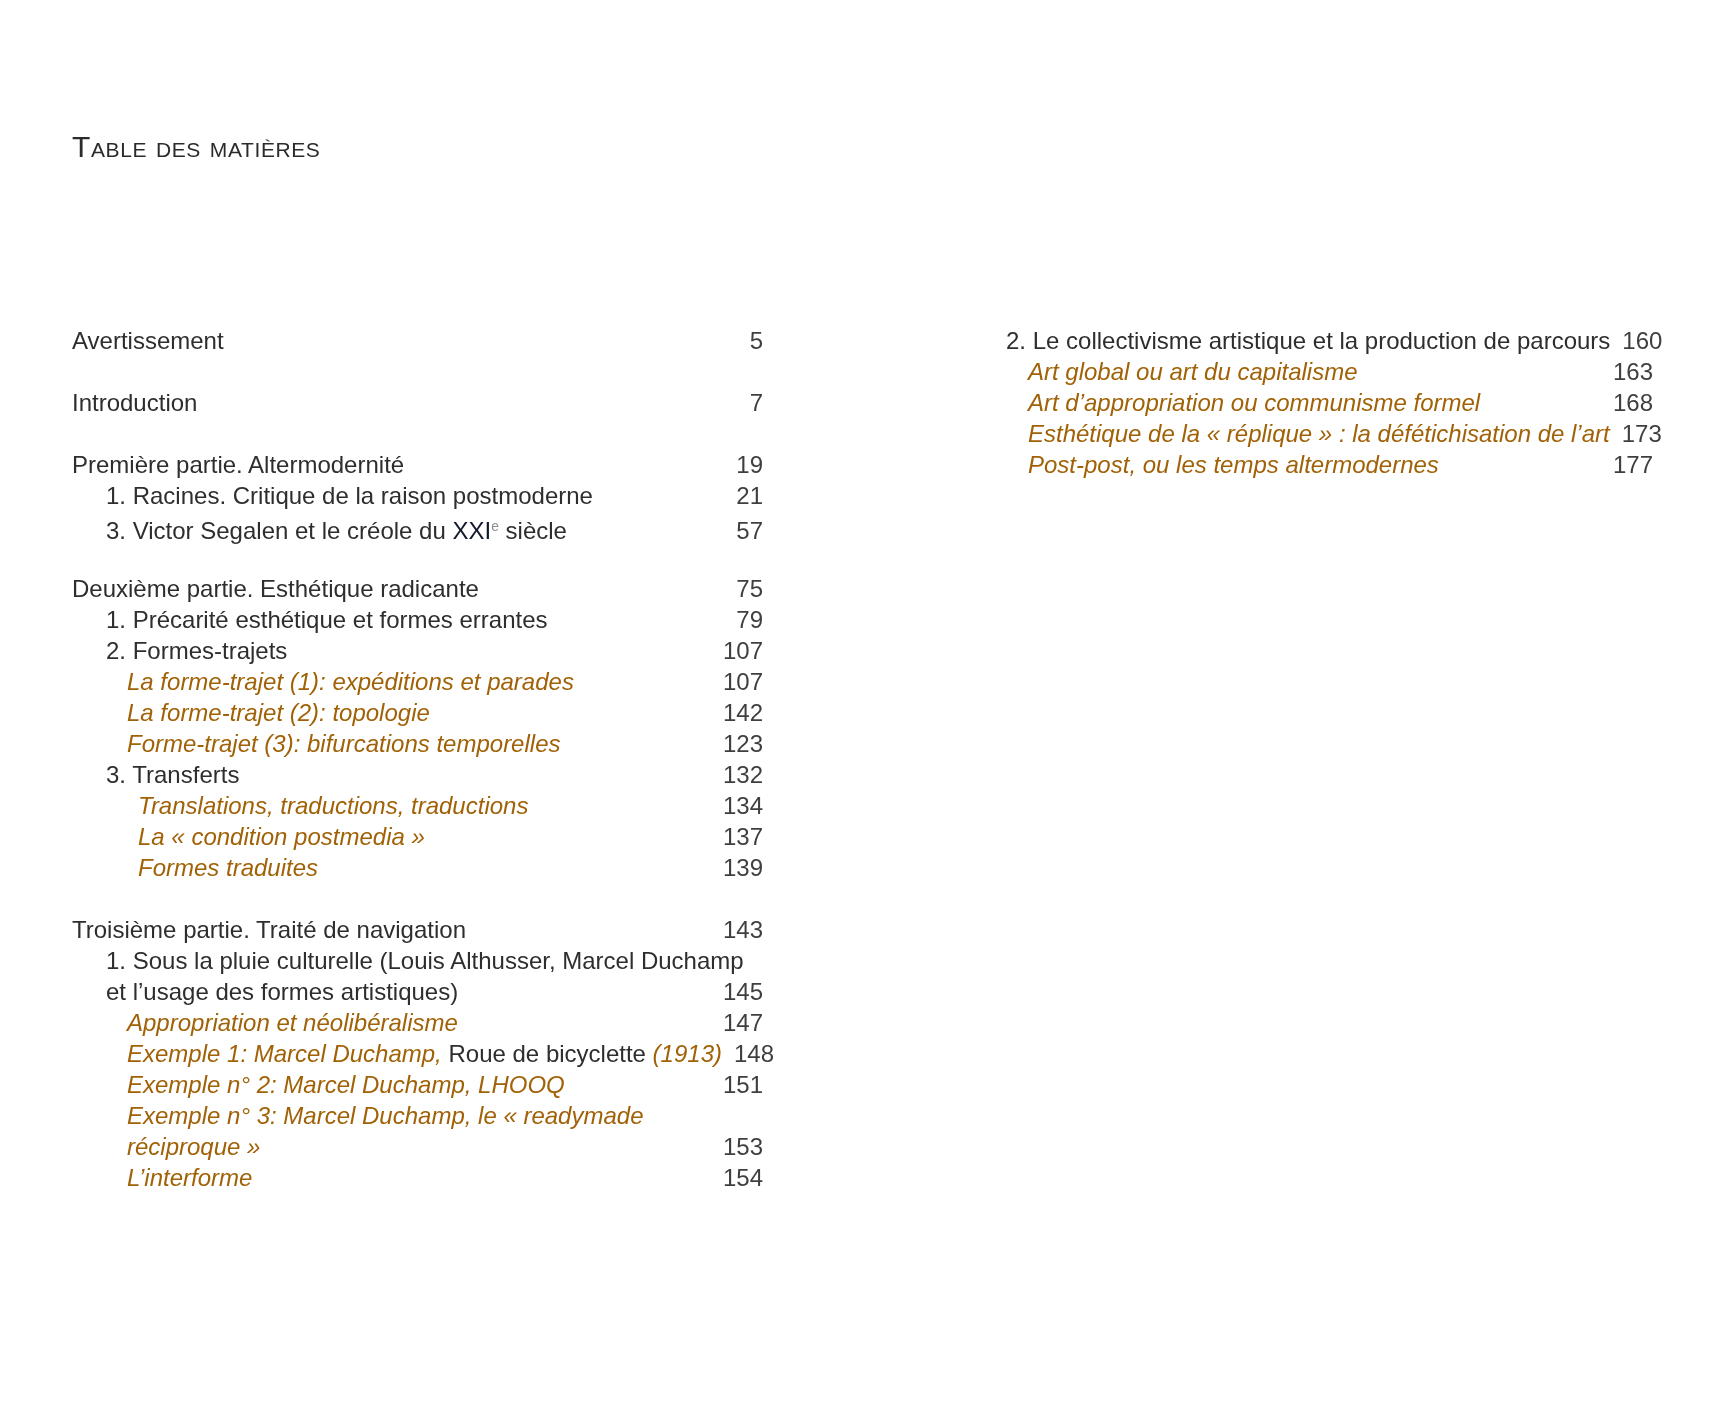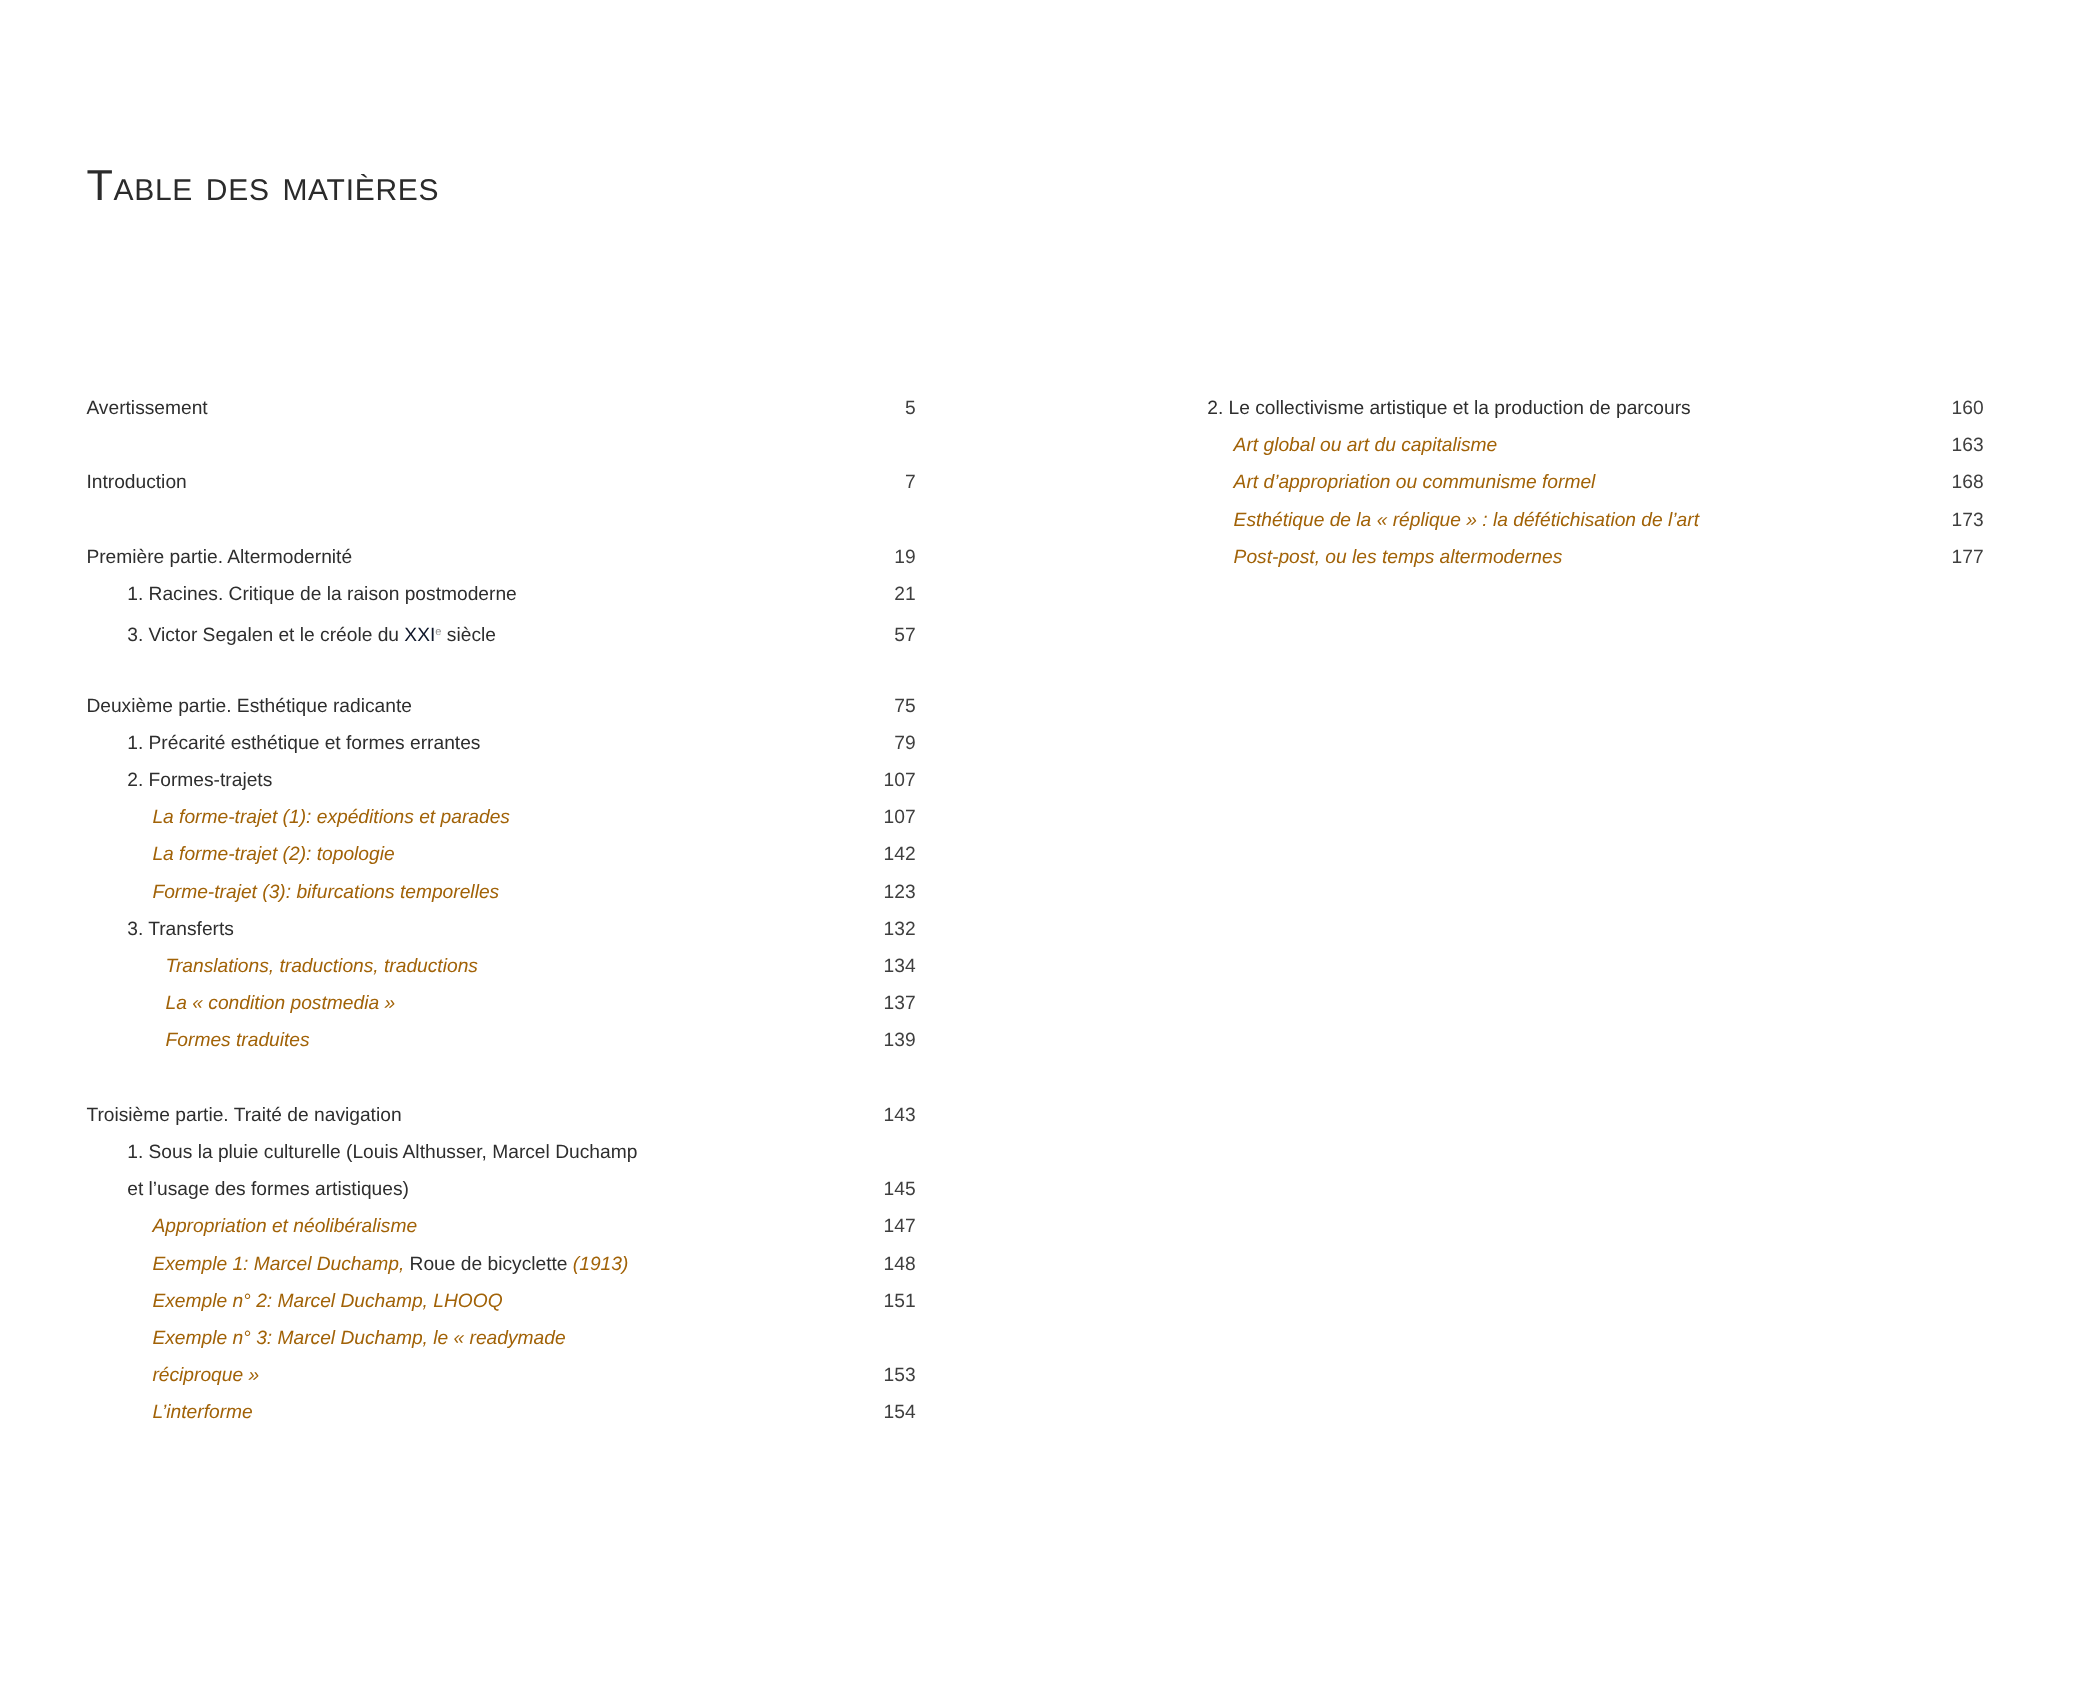--- a/index.html
+++ b/index.html
@@ -9,38 +9,38 @@
     height:1417px;
     background:#ffffff;
     font-family:"Liberation Sans", sans-serif;
     color:#2e2e2e;
     overflow:hidden;
   }
   .page-title{
     position:absolute;
     left:72px;
     top:110px;
-    font-size:36px;
+    font-size:30px;
     font-variant:small-caps;
     letter-spacing:0.6px;
     color:#2b2b2b;
     font-weight:400;
   }
   .toc-col{
     position:absolute;
     top:325px;
   }
   .col-left{ left:72px;  width:691px; }
   .col-right{ left:1006px; width:647px; }
   .toc-row{
     display:flex;
     align-items:baseline;
     height:31px;
     line-height:31px;
-    font-size:16px;
+    font-size:24px;
     white-space:nowrap;
   }
   .toc-row.gap{ margin-top:31px; }
   .col-left .lvl1{ padding-left:34px; }
   .col-left .lvl2{ padding-left:55px; }
   .col-left .lvl3{ padding-left:66px; }
   .col-right .lvl1{ padding-left:22px; }
   .toc-label{ overflow:visible; }
   .toc-page{
     margin-left:auto;

